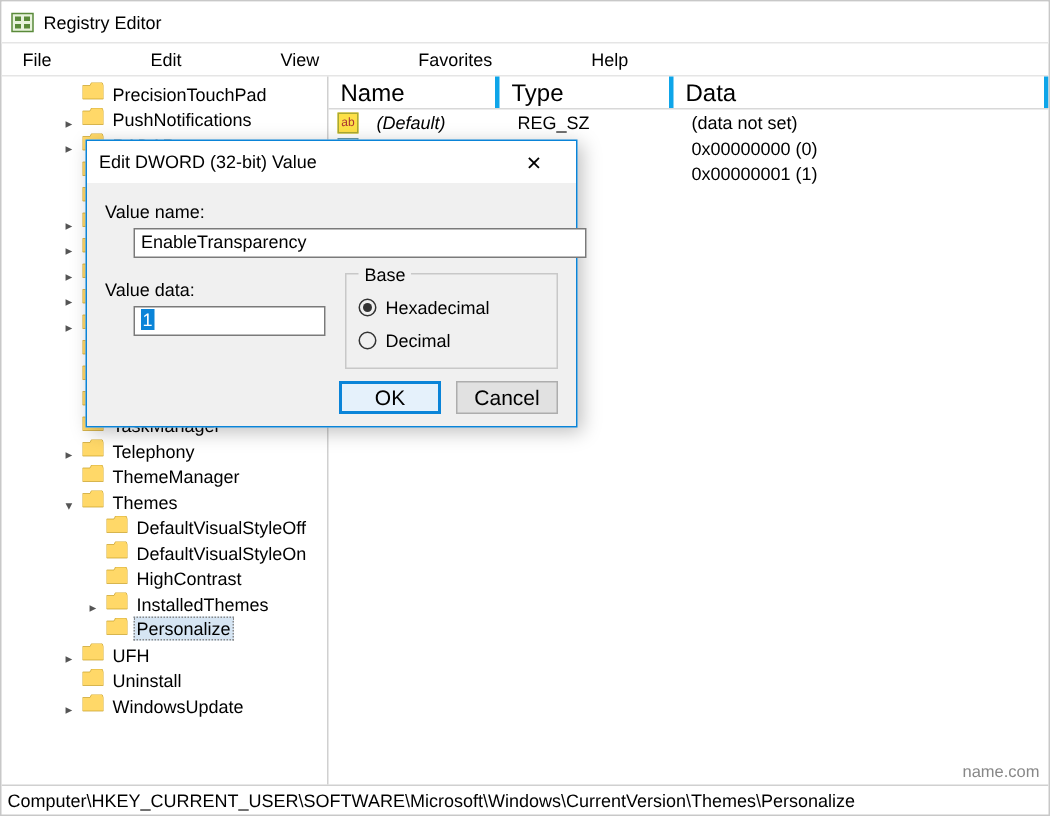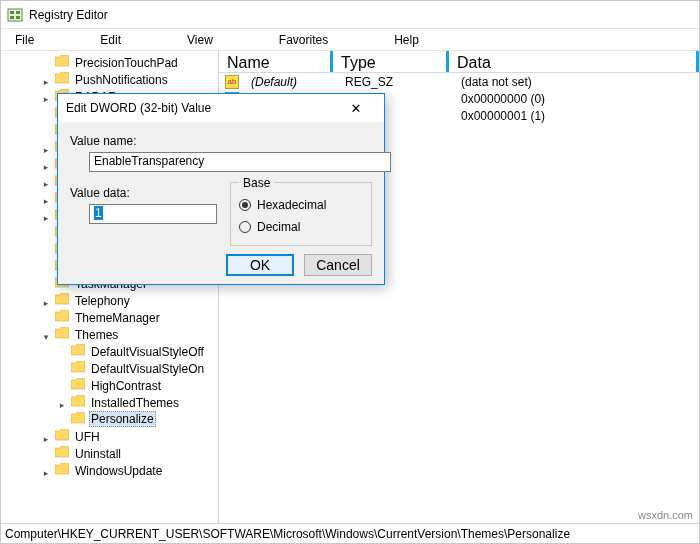--- a/index.html
+++ b/index.html
@@ -409,21 +409,21 @@
           <span class="val-icon num">011</span>
           <div class="cell col-name" style="width: 94px;"></div>
           <div class="cell col-type" style="width: 116px;">WORD</div>
           <div class="cell col-data">0x00000001 (1)</div>
         </div>
       </div>
   </div>
 </div>
 
 <div class="statusbar">Computer\HKEY_CURRENT_USER\SOFTWARE\Microsoft\Windows\CurrentVersion\Themes\Personalize</div>
-<div class="watermark">wsxdn.com</div>
+<div class="watermark">name.com</div>
 
 <div class="dialog">
   <div class="dlg-title">
     <span>Edit DWORD (32-bit) Value</span>
     <span class="dlg-close">✕</span>
   </div>
   <div class="dlg-body">
     <div class="dlg-label">Value name:</div>
     <div class="dlg-input readonly"><span>EnableTransparency</span></div>
     <div class="dlg-row2">

